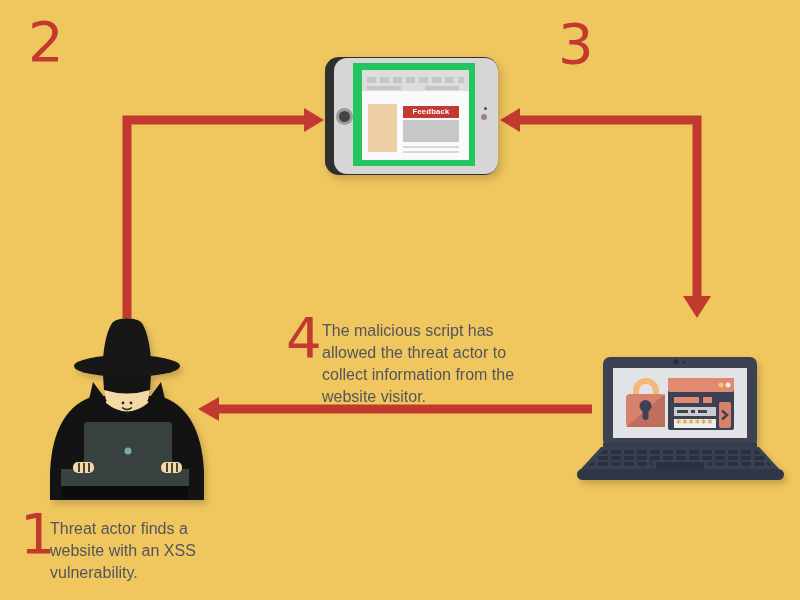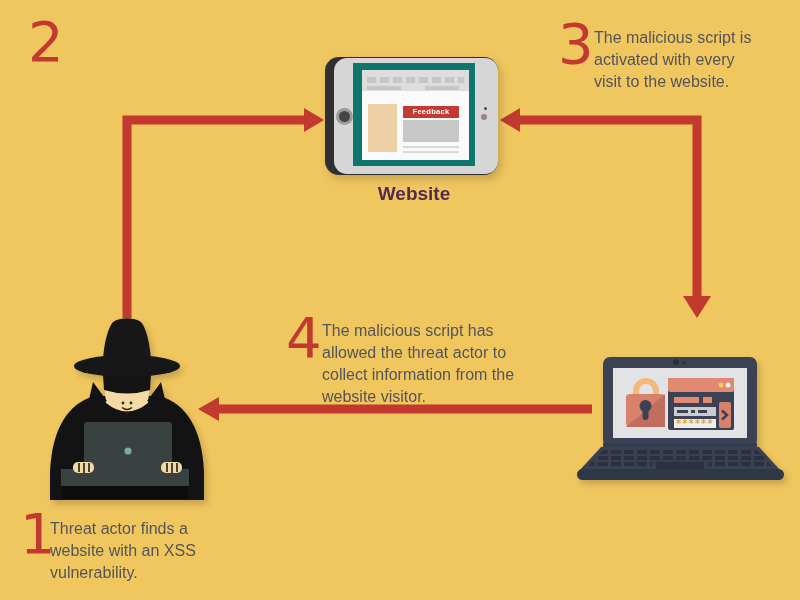--- a/index.html
+++ b/index.html
@@ -39,21 +39,21 @@
   .tablet .edge { position:absolute; inset:0; background:#2F2F2F; border-radius:14px; }
   .tablet .tbody { position:absolute; left:9px; top:1px; right:0; bottom:1px;
                    background:#D6D6D7; border-radius:13px; }
   .tablet .home { position:absolute; left:11px; top:51px; width:17px; height:17px;
                   border-radius:50%; background:#9C9C9C; }
   .tablet .home::after { content:""; position:absolute; inset:3px; border-radius:50%; background:#454545; }
   .tablet .cam-dot { position:absolute; left:159px; top:50px; width:3px; height:3px;
                      border-radius:50%; background:#4A4A4A; }
   .tablet .cam-lens { position:absolute; left:156px; top:57px; width:6px; height:6px;
                       border-radius:50%; background:#9A7F96; }
-  .tablet .screen { position:absolute; left:28px; top:6px; width:122px; height:103px; background:#0f766e; }
+  .tablet .screen { position:absolute; left:28px; top:6px; width:122px; height:103px; background:#22c55e; }
   .tablet .page { position:absolute; left:9px; top:7px; width:107px; height:90px; background:#FAFAFB; }
   .page .hdr { position:absolute; left:0; top:0; right:0; height:21px; background:#DDDDDE; }
   .page .hdr::before { content:""; position:absolute; left:5px; right:5px; top:7px; height:6px;
     background:repeating-linear-gradient(90deg,#C6C6C7 0 9px, rgba(0,0,0,0) 9px 13px); }
   .page .hdr::after { content:""; position:absolute; left:5px; top:16px; width:34px; height:4px;
     background:#C6C6C7; box-shadow:58px 0 0 #C6C6C7; }
   .page .tan { position:absolute; left:6px; top:34px; width:29px; height:48px; background:#EDD0A6; }
   .page .feedback { position:absolute; left:41px; top:36px; width:56px; height:12px;
     background:var(--feedback-red,#C23A31); color:#FFFFFF; font-size:7.5px; font-weight:bold;
     text-align:center; line-height:12px; letter-spacing:0.3px; }
@@ -167,23 +167,20 @@
   </svg>
 
   <div class="num n1">1</div>
   <div class="txt t1">Threat actor finds a
 website with an XSS
 vulnerability.</div>
 
   <div class="num n2">2</div>
 
   <div class="num n3">3</div>
-  <div class="txt t3">The malicious script is
-activated with every
-visit to the website.</div>
 
   <div class="num n4">4</div>
   <div class="txt t4">The malicious script has
 allowed the threat actor to
 collect information from the
 website visitor.</div>
 
   <div class="tablet">
     <div class="edge"></div>
     <div class="tbody"></div>
@@ -195,15 +192,14 @@
         <div class="hdr"></div>
         <div class="tan"></div>
         <div class="feedback">Feedback</div>
         <div class="block"></div>
         <div class="tline l1"></div>
         <div class="tline l2"></div>
       </div>
     </div>
   </div>
 
-  <div class="label label-website">Website</div>
 
 </div>
 
 </body></html>

